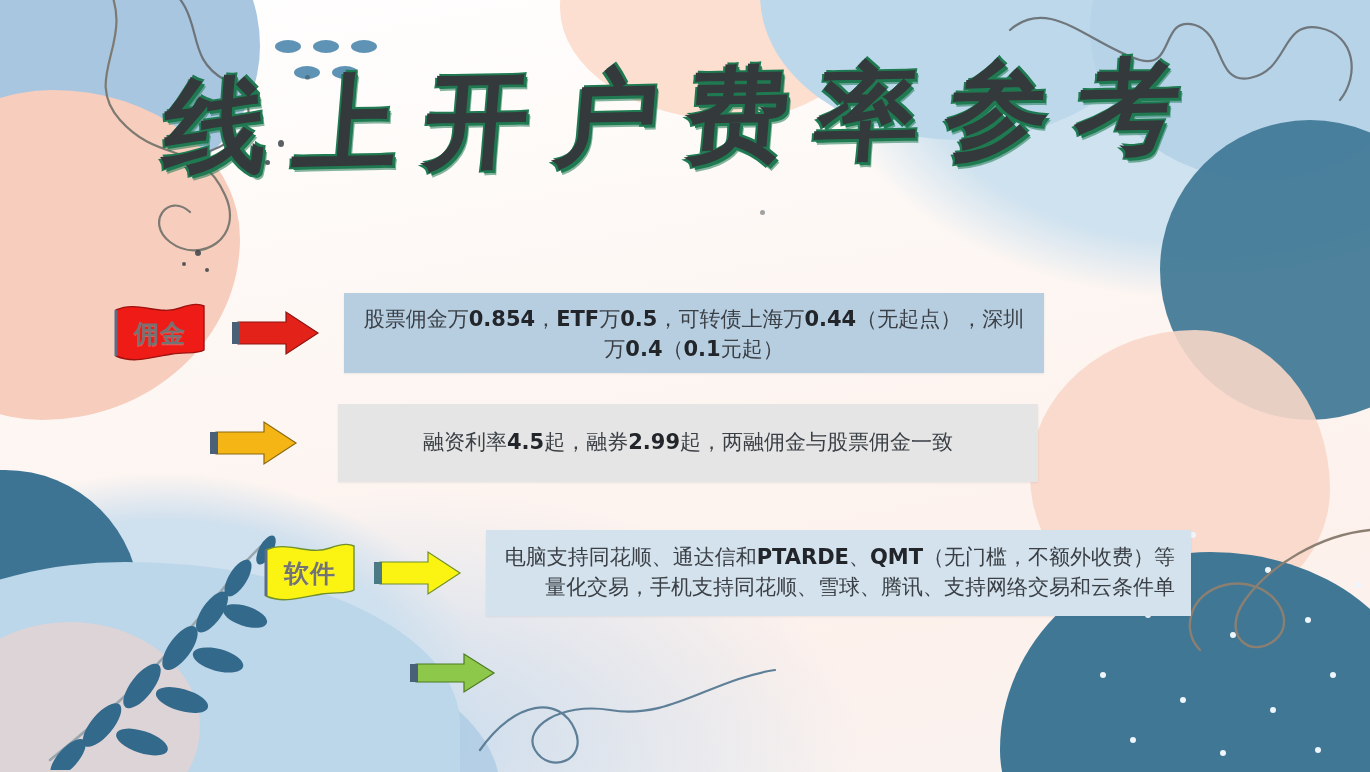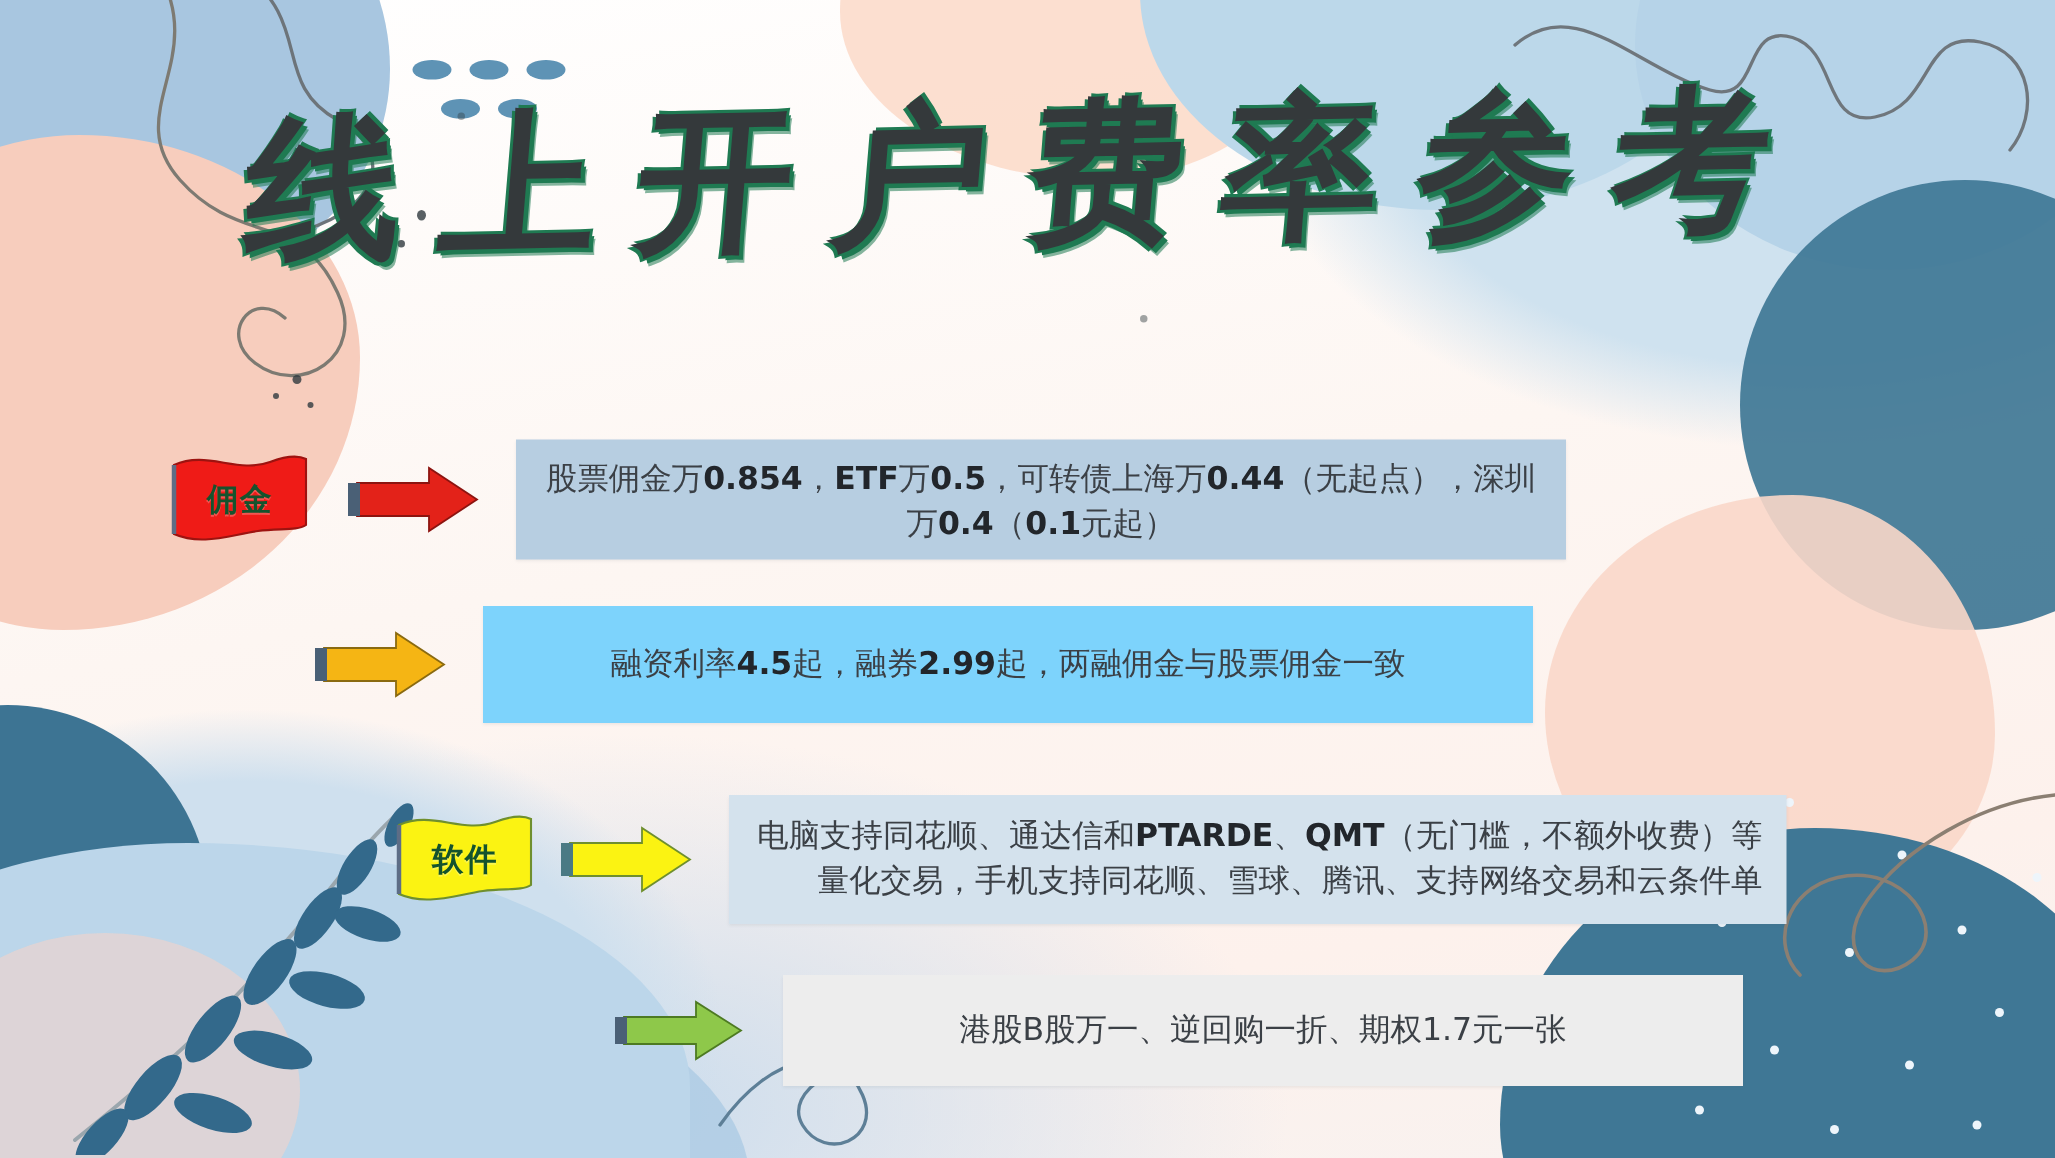--- a/index.html
+++ b/index.html
@@ -99,21 +99,21 @@
 
   .flag{
     position:relative;width:96px;height:62px;flex:0 0 auto;
   }
   .flag svg{position:absolute;left:0;top:0;}
   .flag .flag-label{
     position:absolute;left:0;right:0;top:50%;
     transform:translateY(-50%);
     text-align:center;
     font-family:"DejaVu Sans","Liberation Sans",sans-serif;
-    font-weight:700;font-size:21px;color:#14532d;
+    font-weight:700;font-size:25px;color:#737373;
     letter-spacing:1px;
     text-shadow:0 1px 0 rgba(255,255,255,.25);
   }
 
   .arrow{position:relative;width:92px;height:46px;flex:0 0 auto;}
   .arrow svg{display:block;}
 
   .infobox{
     flex:0 0 auto;
     display:flex;align-items:center;justify-content:center;
@@ -267,21 +267,21 @@
       </div>
     </div>
 
     <div class="row" id="row-margin">
       <div class="arrow">
         <svg width="92" height="46" viewBox="0 0 92 46">
           <path d="M8 12 L 56 12 L 56 2 L 88 23 L 56 44 L 56 34 L 8 34 Z" fill="#f5b514" stroke="#8a6a10" stroke-width="1.2"></path>
           <rect x="2" y="12" width="8" height="22" fill="#4a6076"></rect>
         </svg>
       </div>
-      <div class="infobox" style="background:#7dd3fc;">
+      <div class="infobox" style="background:#e5e5e5;margin-left:16px;">
         <span><span>融资利率</span><b>4.5</b><span>起，融券</span><b>2.99</b><span>起，两融佣金与股票佣金一致</span></span>
       </div>
     </div>
 
     <div class="row" id="row-software">
       <div class="flag">
         <svg width="96" height="62" viewBox="0 0 96 62">
           <path d="M4 8 C 26 -2, 46 14, 68 6 C 80 1.5, 88 2, 92 4 L 92 48
                    C 86 52, 74 50, 60 52 C 40 55, 22 62, 4 54 Z" fill="#fbf312" stroke="#6f8f2e" stroke-width="1.4"></path>
           <path d="M4 8 L 4 54" stroke="#5d6d86" stroke-width="3"></path>
@@ -299,19 +299,16 @@
       </div>
     </div>
 
     <div class="row" id="row-other">
       <div class="arrow">
         <svg width="92" height="46" viewBox="0 0 92 46">
           <path d="M8 14 L 56 14 L 56 4 L 86 23 L 56 42 L 56 32 L 8 32 Z" fill="#8ec84a" stroke="#4d7a22" stroke-width="1.2"></path>
           <rect x="2" y="14" width="8" height="18" fill="#4a6076"></rect>
         </svg>
       </div>
-      <div class="infobox" style="background:#ededed;">
-        <span><span>港股B股万一、逆回购一折、期权1.7元一张</span></span>
-      </div>
     </div>
 
   </div>
 </div>
 
 </body></html>

